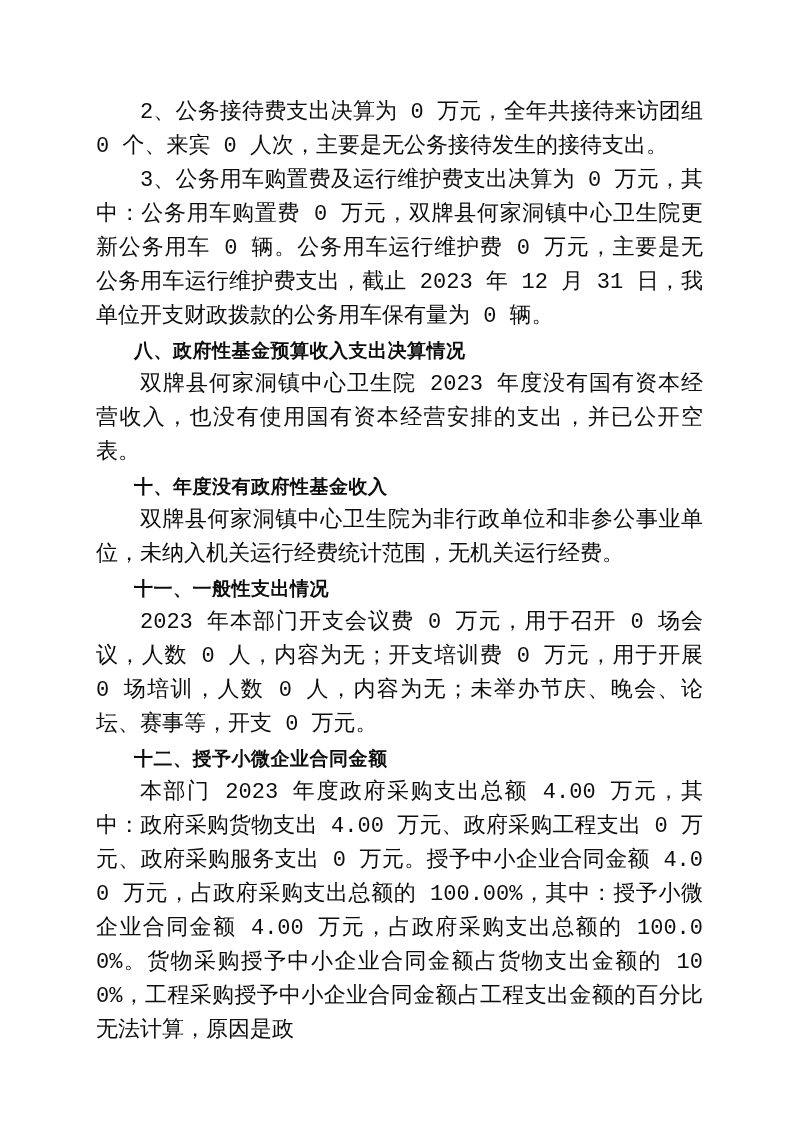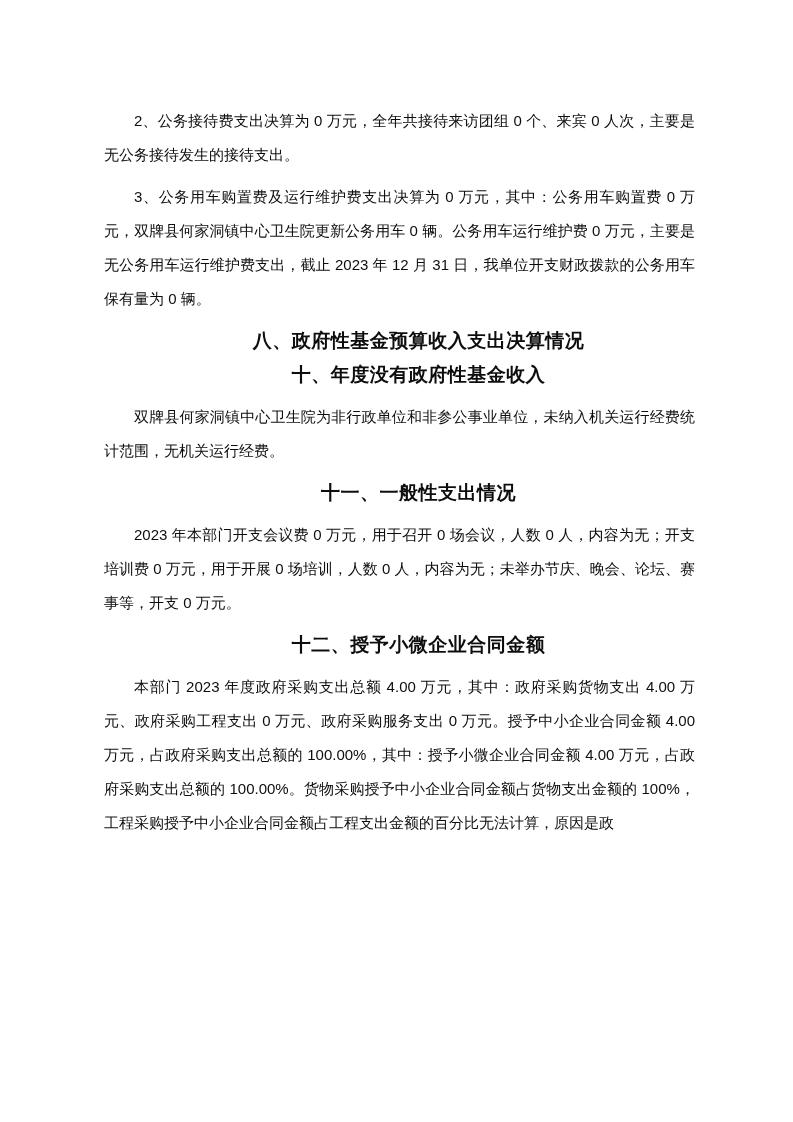--- a/index.html
+++ b/index.html
@@ -12,54 +12,54 @@
     width: 793px;
     height: 1122px;
     margin: 0 auto;
     background: #ffffff;
     overflow: hidden;
     box-sizing: border-box;
     padding: 96px 90px 0 96px;
     color: #0d0d0d;
   }
   .body-para {
-    margin: 8px;
-    font-family: Liberation Sans, sans-serif;
-    font-size: 15px;
+    margin: 0;
+    font-family: Liberation Mono, monospace;
+    font-size: 22px;
     line-height: 34px;
     text-align: justify;
     text-justify: inter-ideograph;
     text-indent: 2em;
     word-break: break-all;
   }
   .section-heading {
     margin: 0;
     font-family: "Liberation Sans", "DejaVu Sans", sans-serif;
     font-weight: 700;
     font-size: 19px;
     line-height: 34px;
     text-indent: 2em;
     letter-spacing: 0.5px;
-    text-align: center;
   }
 </style>
 </head>
 <body>
 
 <div class="page">
   <div class="content">
 
     <p class="body-para">2、公务接待费支出决算为 0 万元，全年共接待来访团组 0 个、来宾 0 人次，主要是无公务接待发生的接待支出。</p>
 
     <p class="body-para">3、公务用车购置费及运行维护费支出决算为 0 万元，其中：公务用车购置费 0 万元，双牌县何家洞镇中心卫生院更新公务用车 0 辆。公务用车运行维护费 0 万元，主要是无公务用车运行维护费支出，截止 2023 年 12 月 31 日，我单位开支财政拨款的公务用车保有量为 0 辆。</p>
 
     <h2 class="section-heading">八、政府性基金预算收入支出决算情况</h2>
 
 
 
+    <p class="body-para">双牌县何家洞镇中心卫生院 2023 年度没有国有资本经营收入，也没有使用国有资本经营安排的支出，并已公开空表。</p>
 
     <h2 class="section-heading">十、年度没有政府性基金收入</h2>
 
     <p class="body-para">双牌县何家洞镇中心卫生院为非行政单位和非参公事业单位，未纳入机关运行经费统计范围，无机关运行经费。</p>
 
     <h2 class="section-heading">十一、一般性支出情况</h2>
 
     <p class="body-para">2023 年本部门开支会议费 0 万元，用于召开 0 场会议，人数 0 人，内容为无；开支培训费 0 万元，用于开展 0 场培训，人数 0 人，内容为无；未举办节庆、晚会、论坛、赛事等，开支 0 万元。</p>
 
     <h2 class="section-heading">十二、授予小微企业合同金额</h2>

